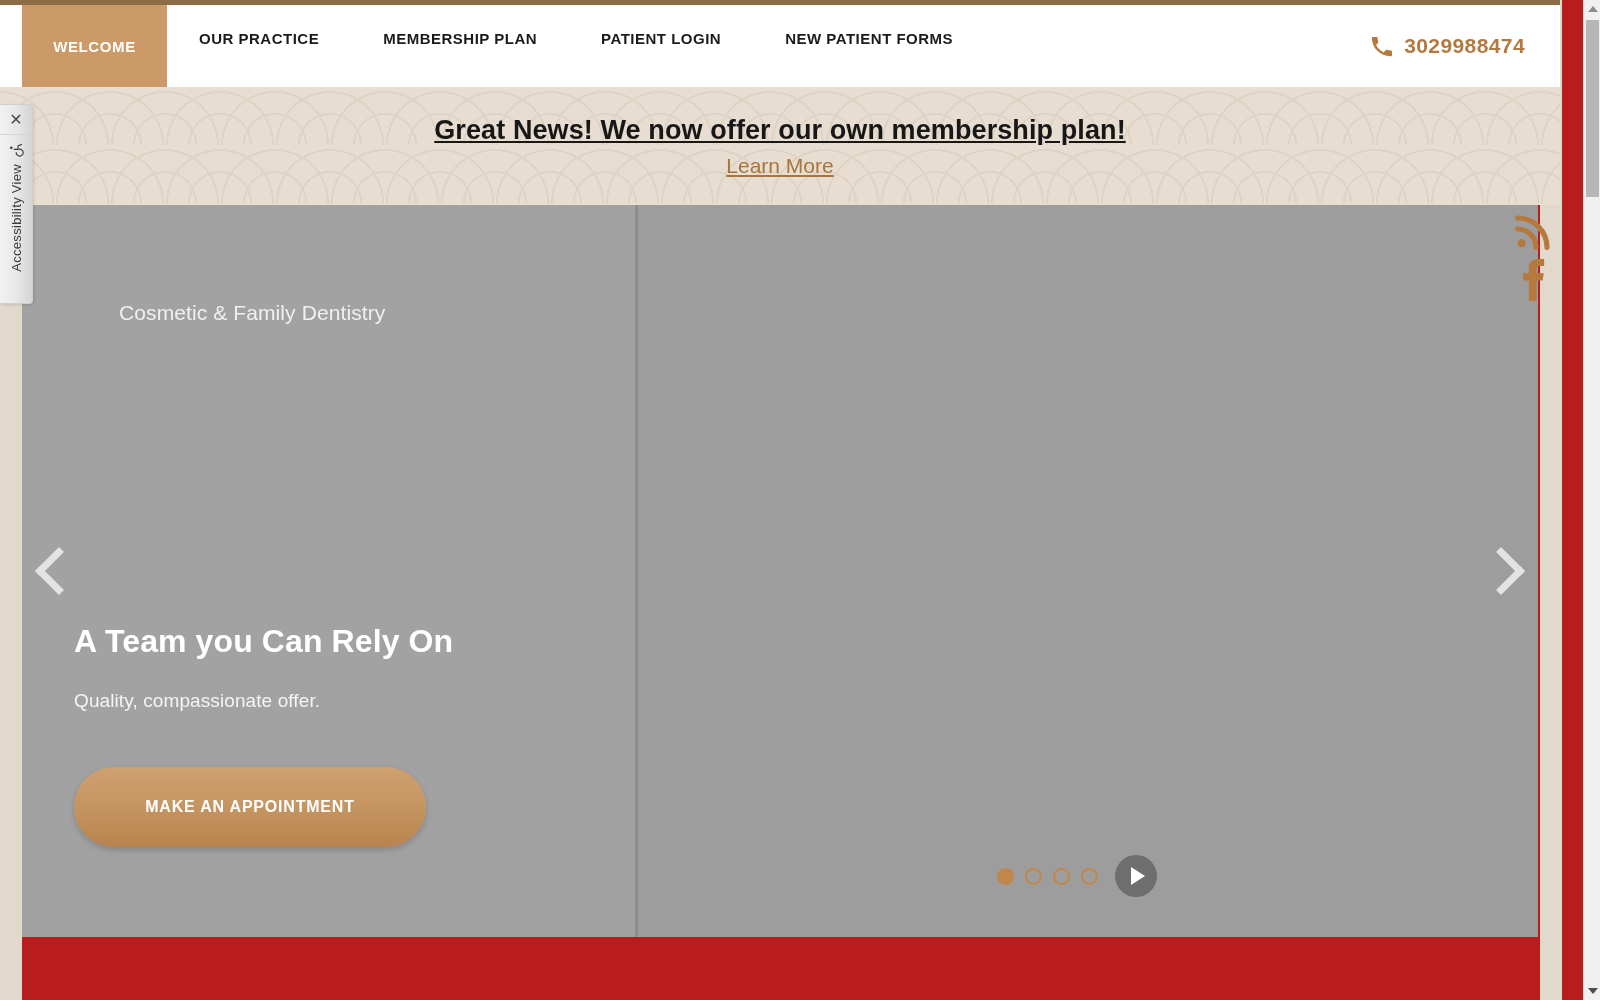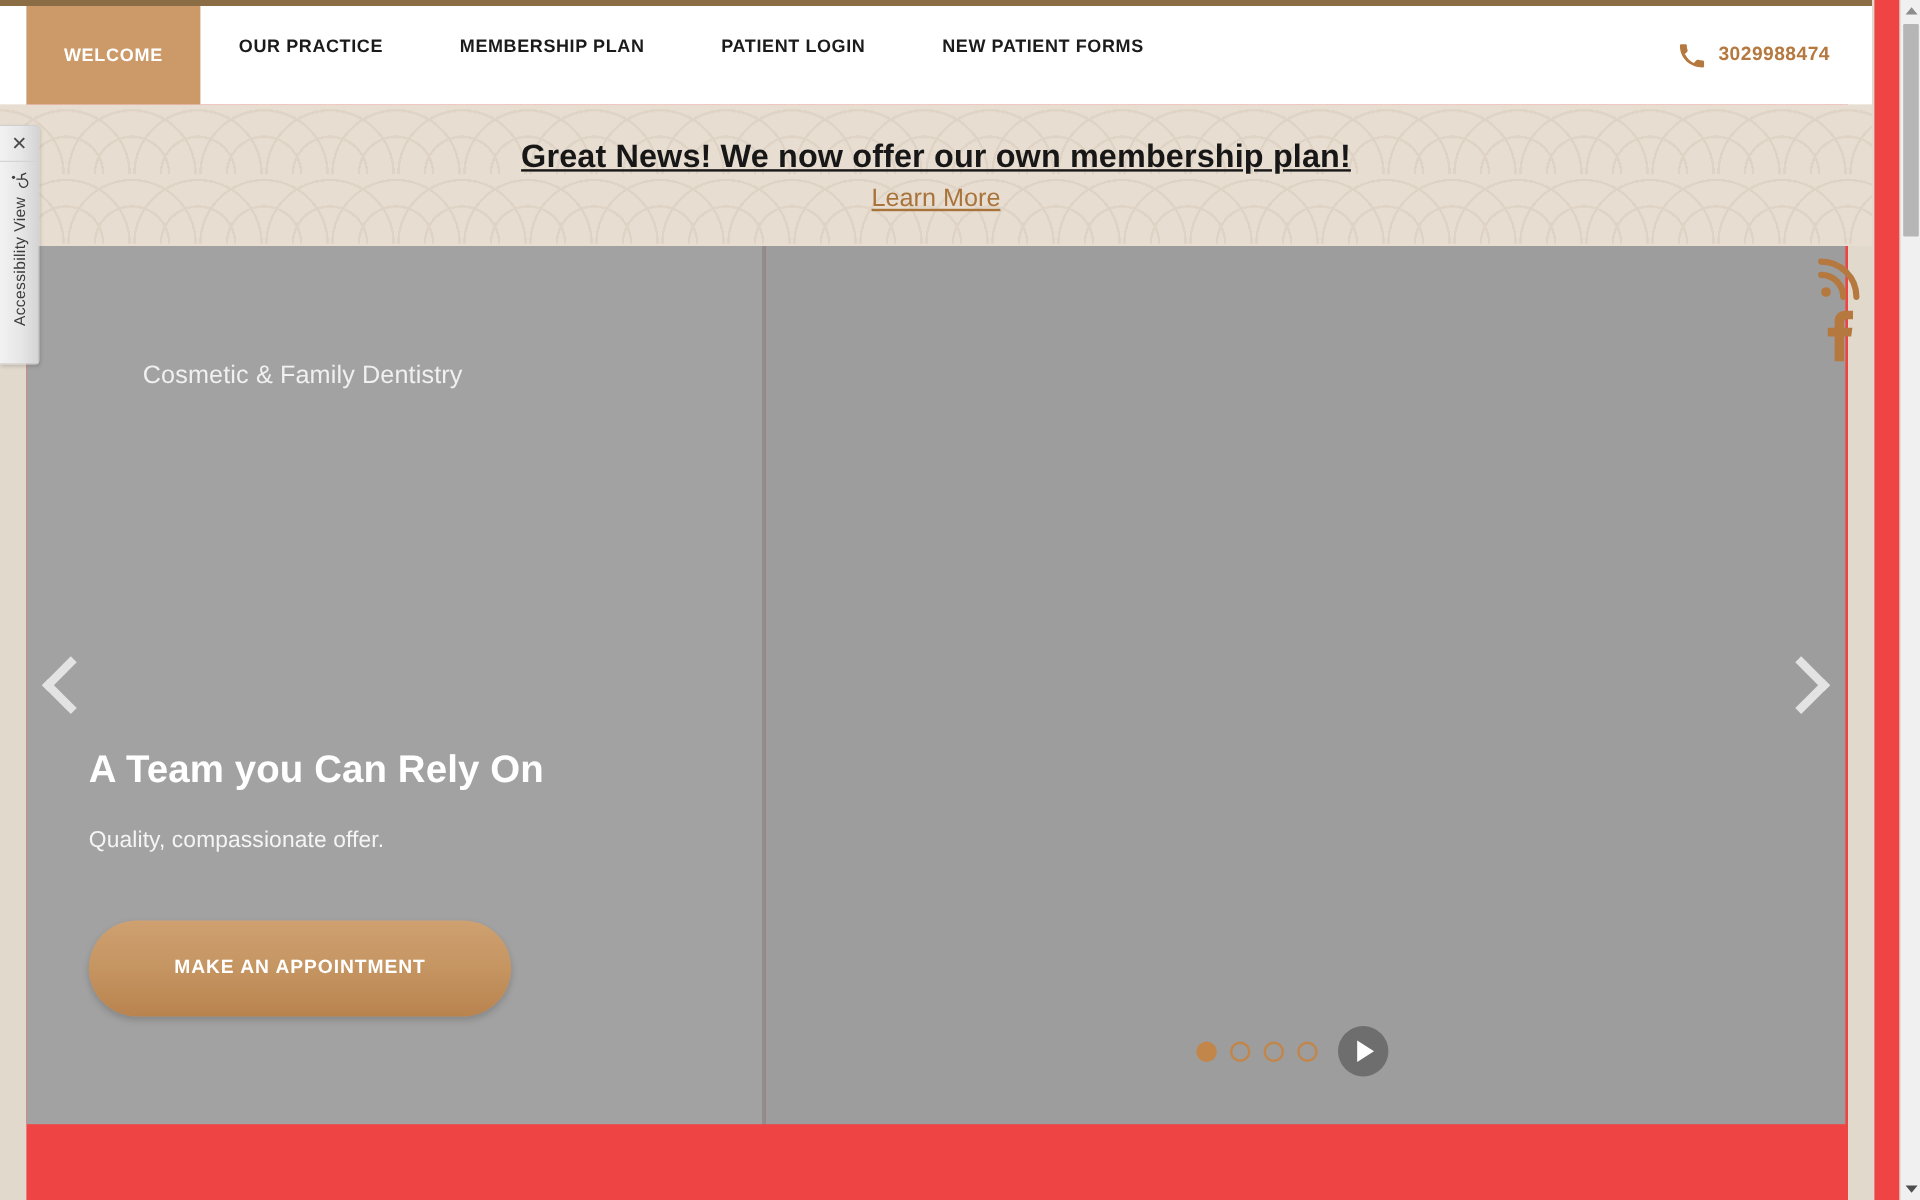--- a/index.html
+++ b/index.html
@@ -8,21 +8,21 @@
     width:1600px; height:1000px;
     font-family:"Liberation Sans", sans-serif;
     background:#ffffff;
     overflow:hidden;
   }
 
   
   #page {
     position:relative;
     width:1600px; height:1000px;
-    background:#ef4444;
+    background:#b91c1c;
   }
 
   
   .page-margin {
     position:absolute; top:0; bottom:0; width:22px;
     background:#e2d9cd;
   }
   .page-margin.left  { left:0; }
   .page-margin.right { right:38px; width:22px; }
 
@@ -69,21 +69,21 @@
     border-right:2px solid #3a3a3a;
     border-bottom:2px solid #3a3a3a;
     transform:rotate(45deg) translateY(-2px);
   }
   .nav-phone {
     position:absolute; right:35px; top:0; height:82px;
     display:flex; align-items:center; gap:11px;
     cursor:pointer;
   }
   .nav-phone .num {
-    color:#b5793f; font-size:16px; font-weight:bold;
+    color:#b5793f; font-size:21px; font-weight:bold;
     letter-spacing:0.4px;
   }
   .phone-ico svg { display:block; }
 
   
   .banner {
     position:absolute; left:0; top:87px;
     width:1560px; height:118px;
     background-color:#e7ddd0;
     background-image:

